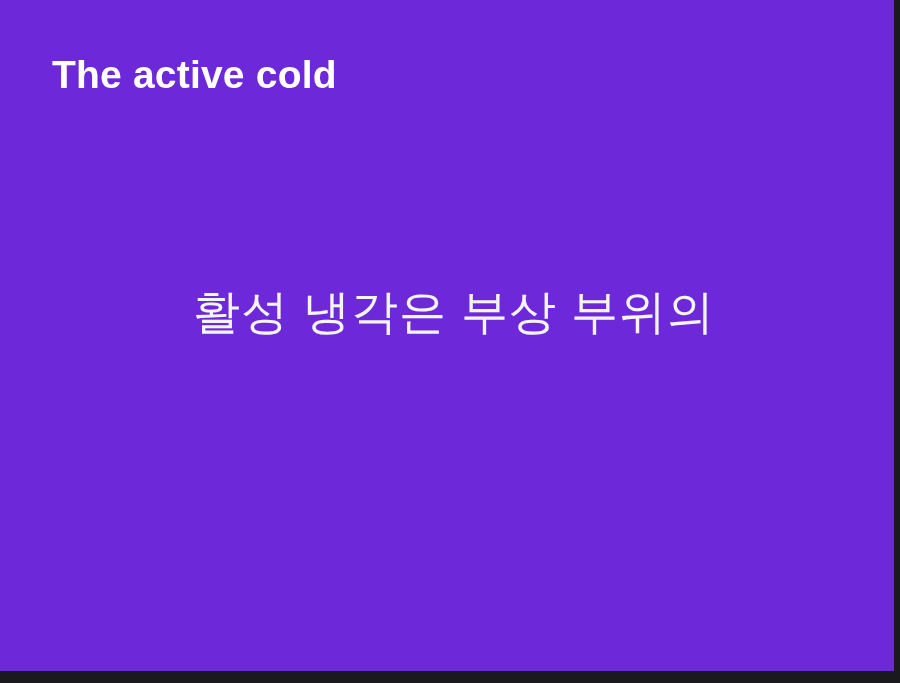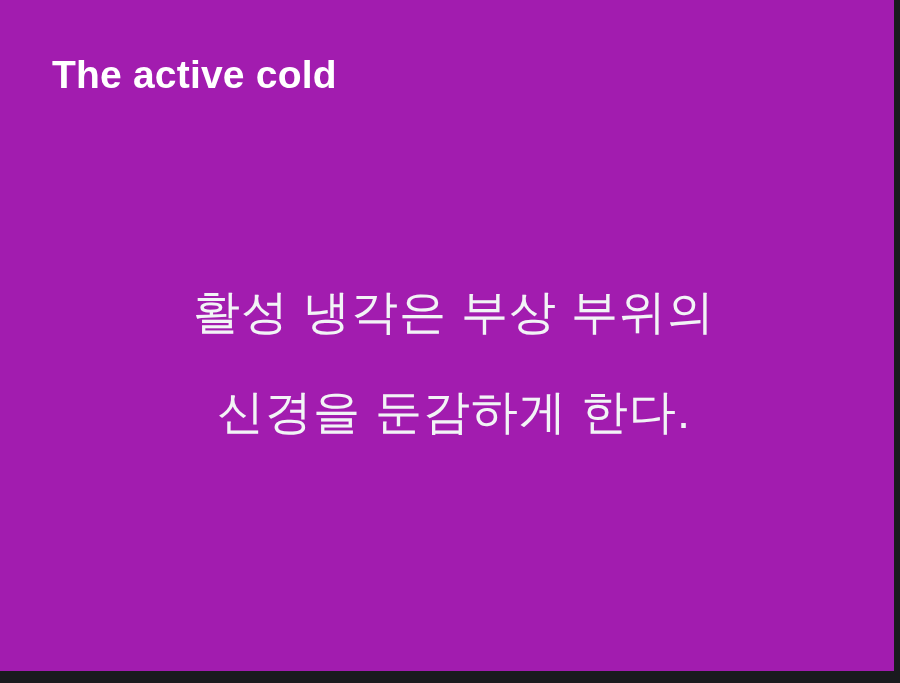--- a/index.html
+++ b/index.html
@@ -18,21 +18,21 @@
     -webkit-font-smoothing: antialiased;
   }
 
   
   .slide-canvas {
     position: absolute;
     left: 0;
     top: 0;
     width: 894px;
     height: 671px;
-    background: #a21caf;
+    background: #6d28d9;
   }
 
   
   .slide-title {
     position: absolute;
     left: 52px;
     top: 55px;
     font-size: 39px;
     font-weight: bold;
     color: #ffffff;
@@ -85,21 +85,20 @@
 <body>
 
 <div class="slide-root">
 
   <div class="slide-canvas">
 
     <div class="slide-title">The active cold</div>
 
     <div class="body-block">
       <span class="body-line">활성 냉각은 부상 부위의</span>
-      <span class="body-line">신경을 둔감하게 한다.</span>
     </div>
 
   </div>
 
   <div class="edge-right"></div>
   <div class="edge-bottom"></div>
 
 </div>
 
 </body></html>

